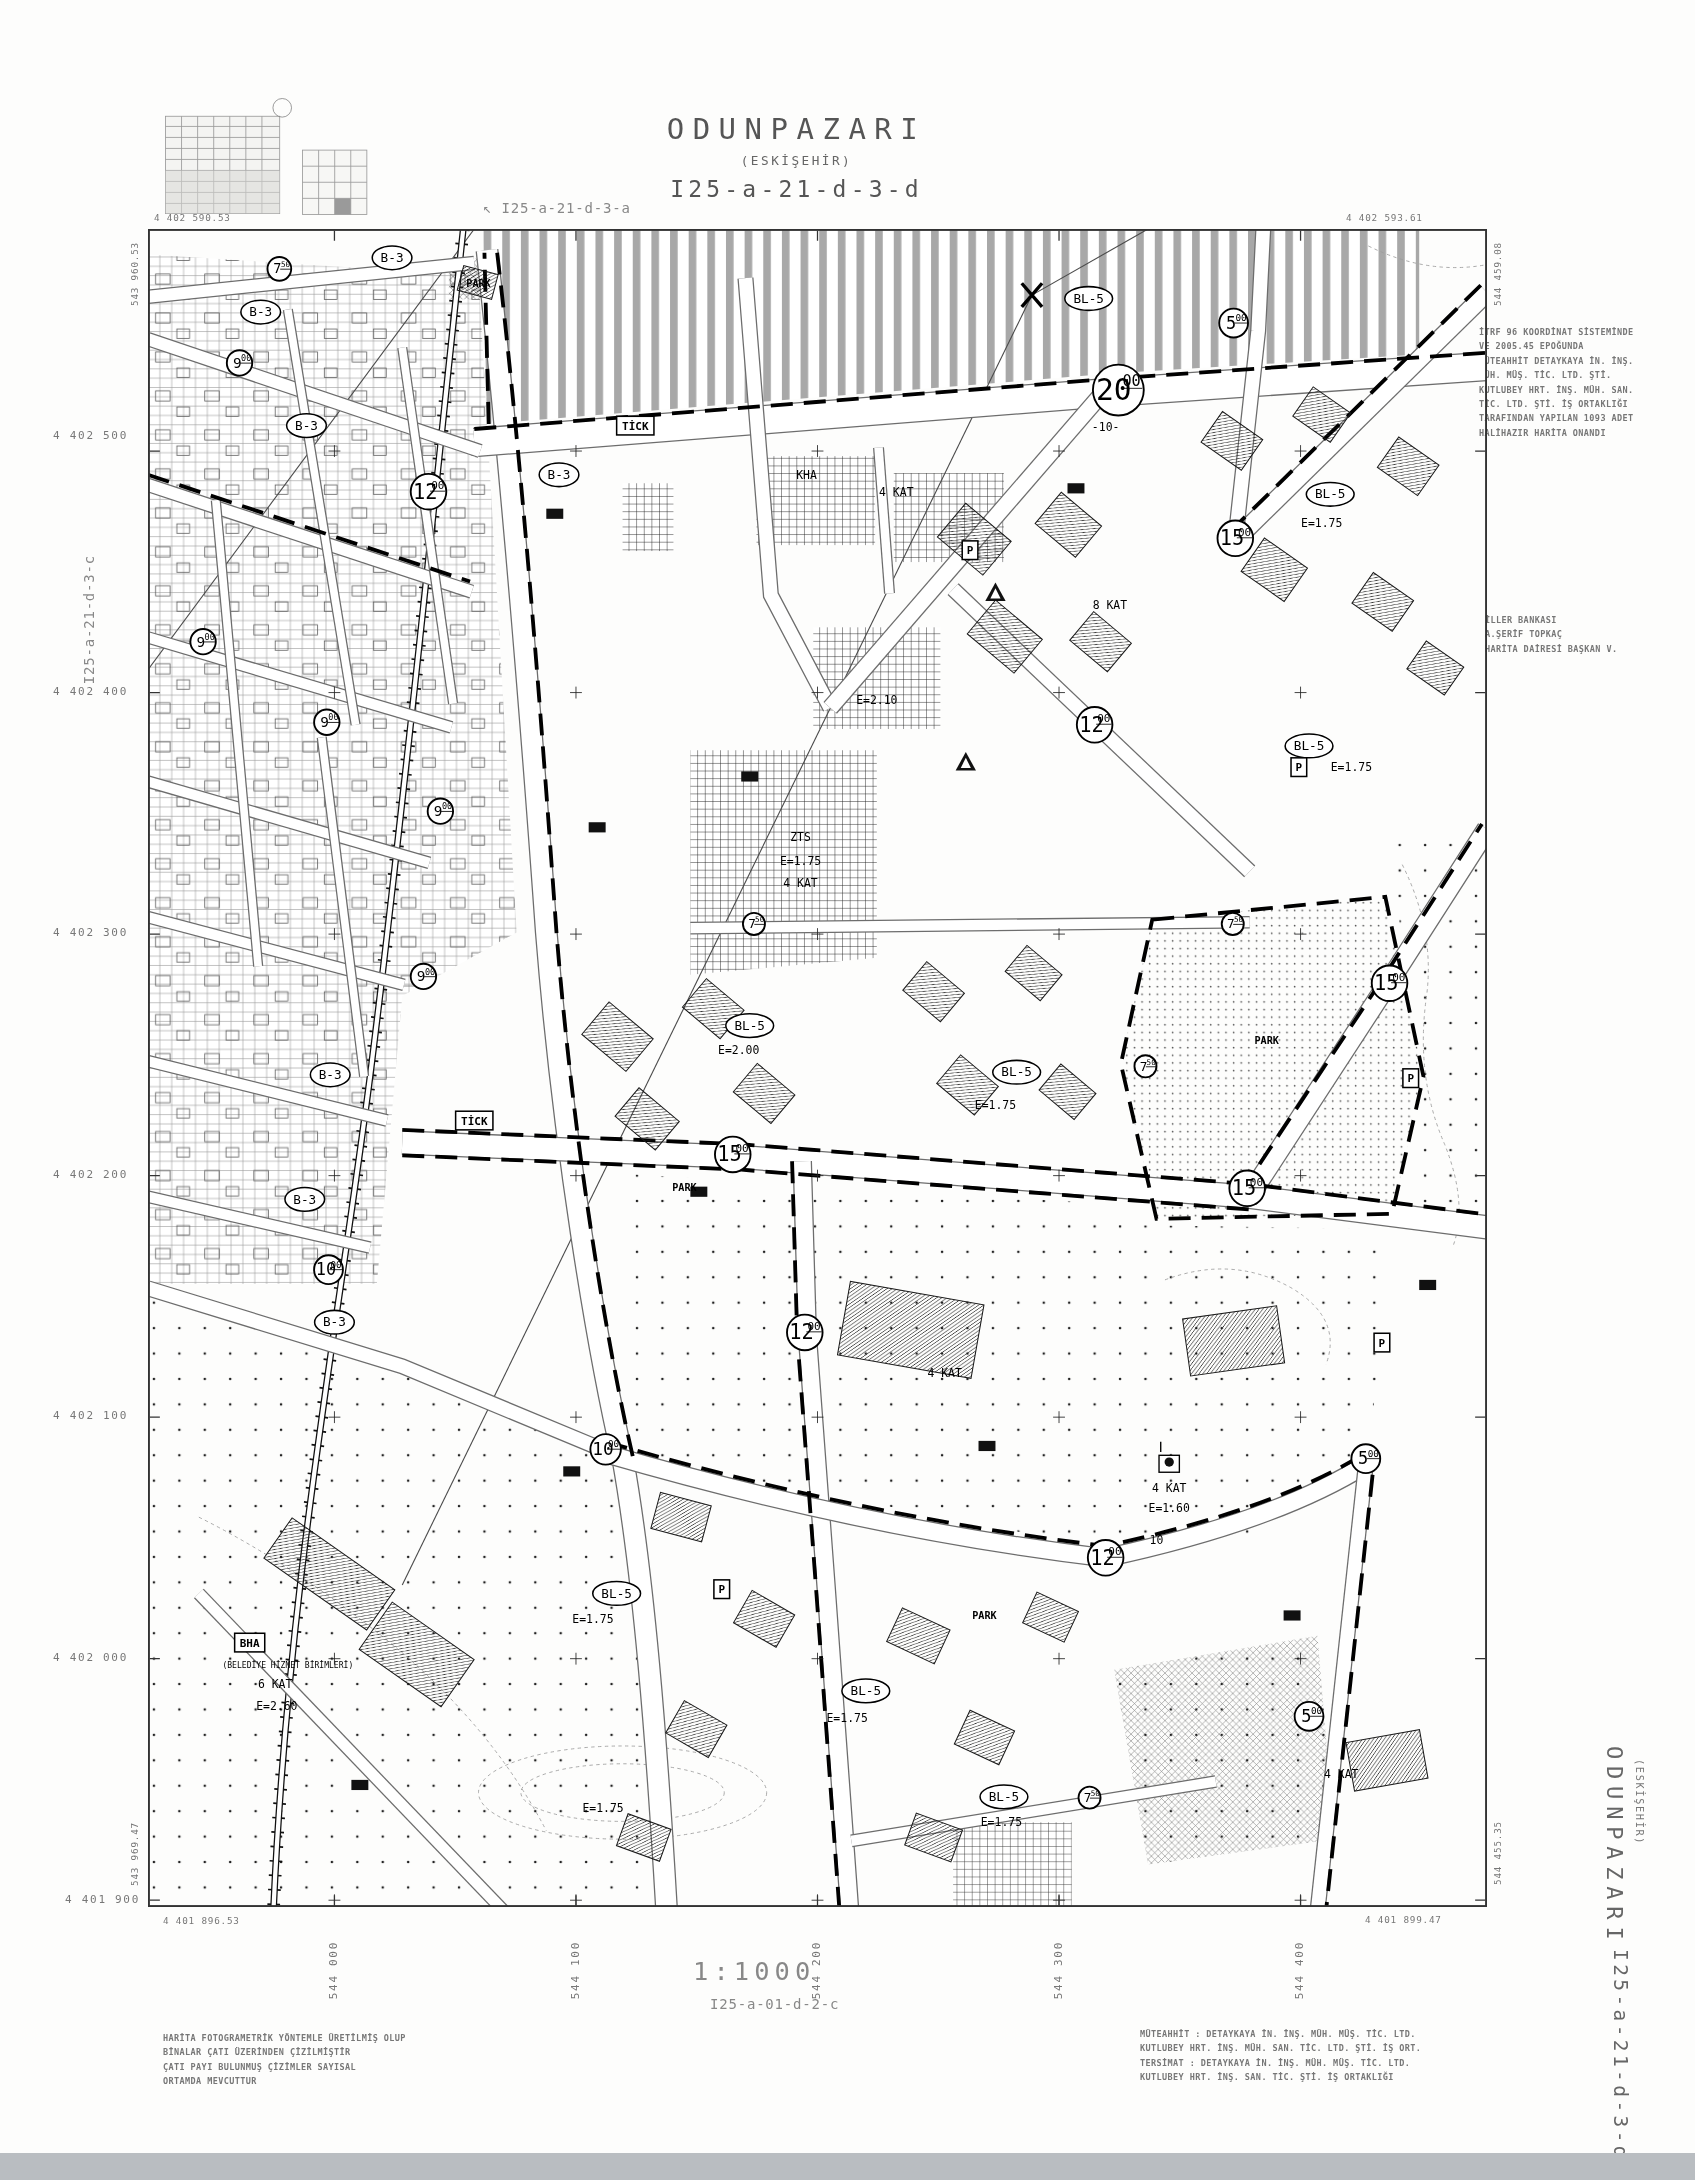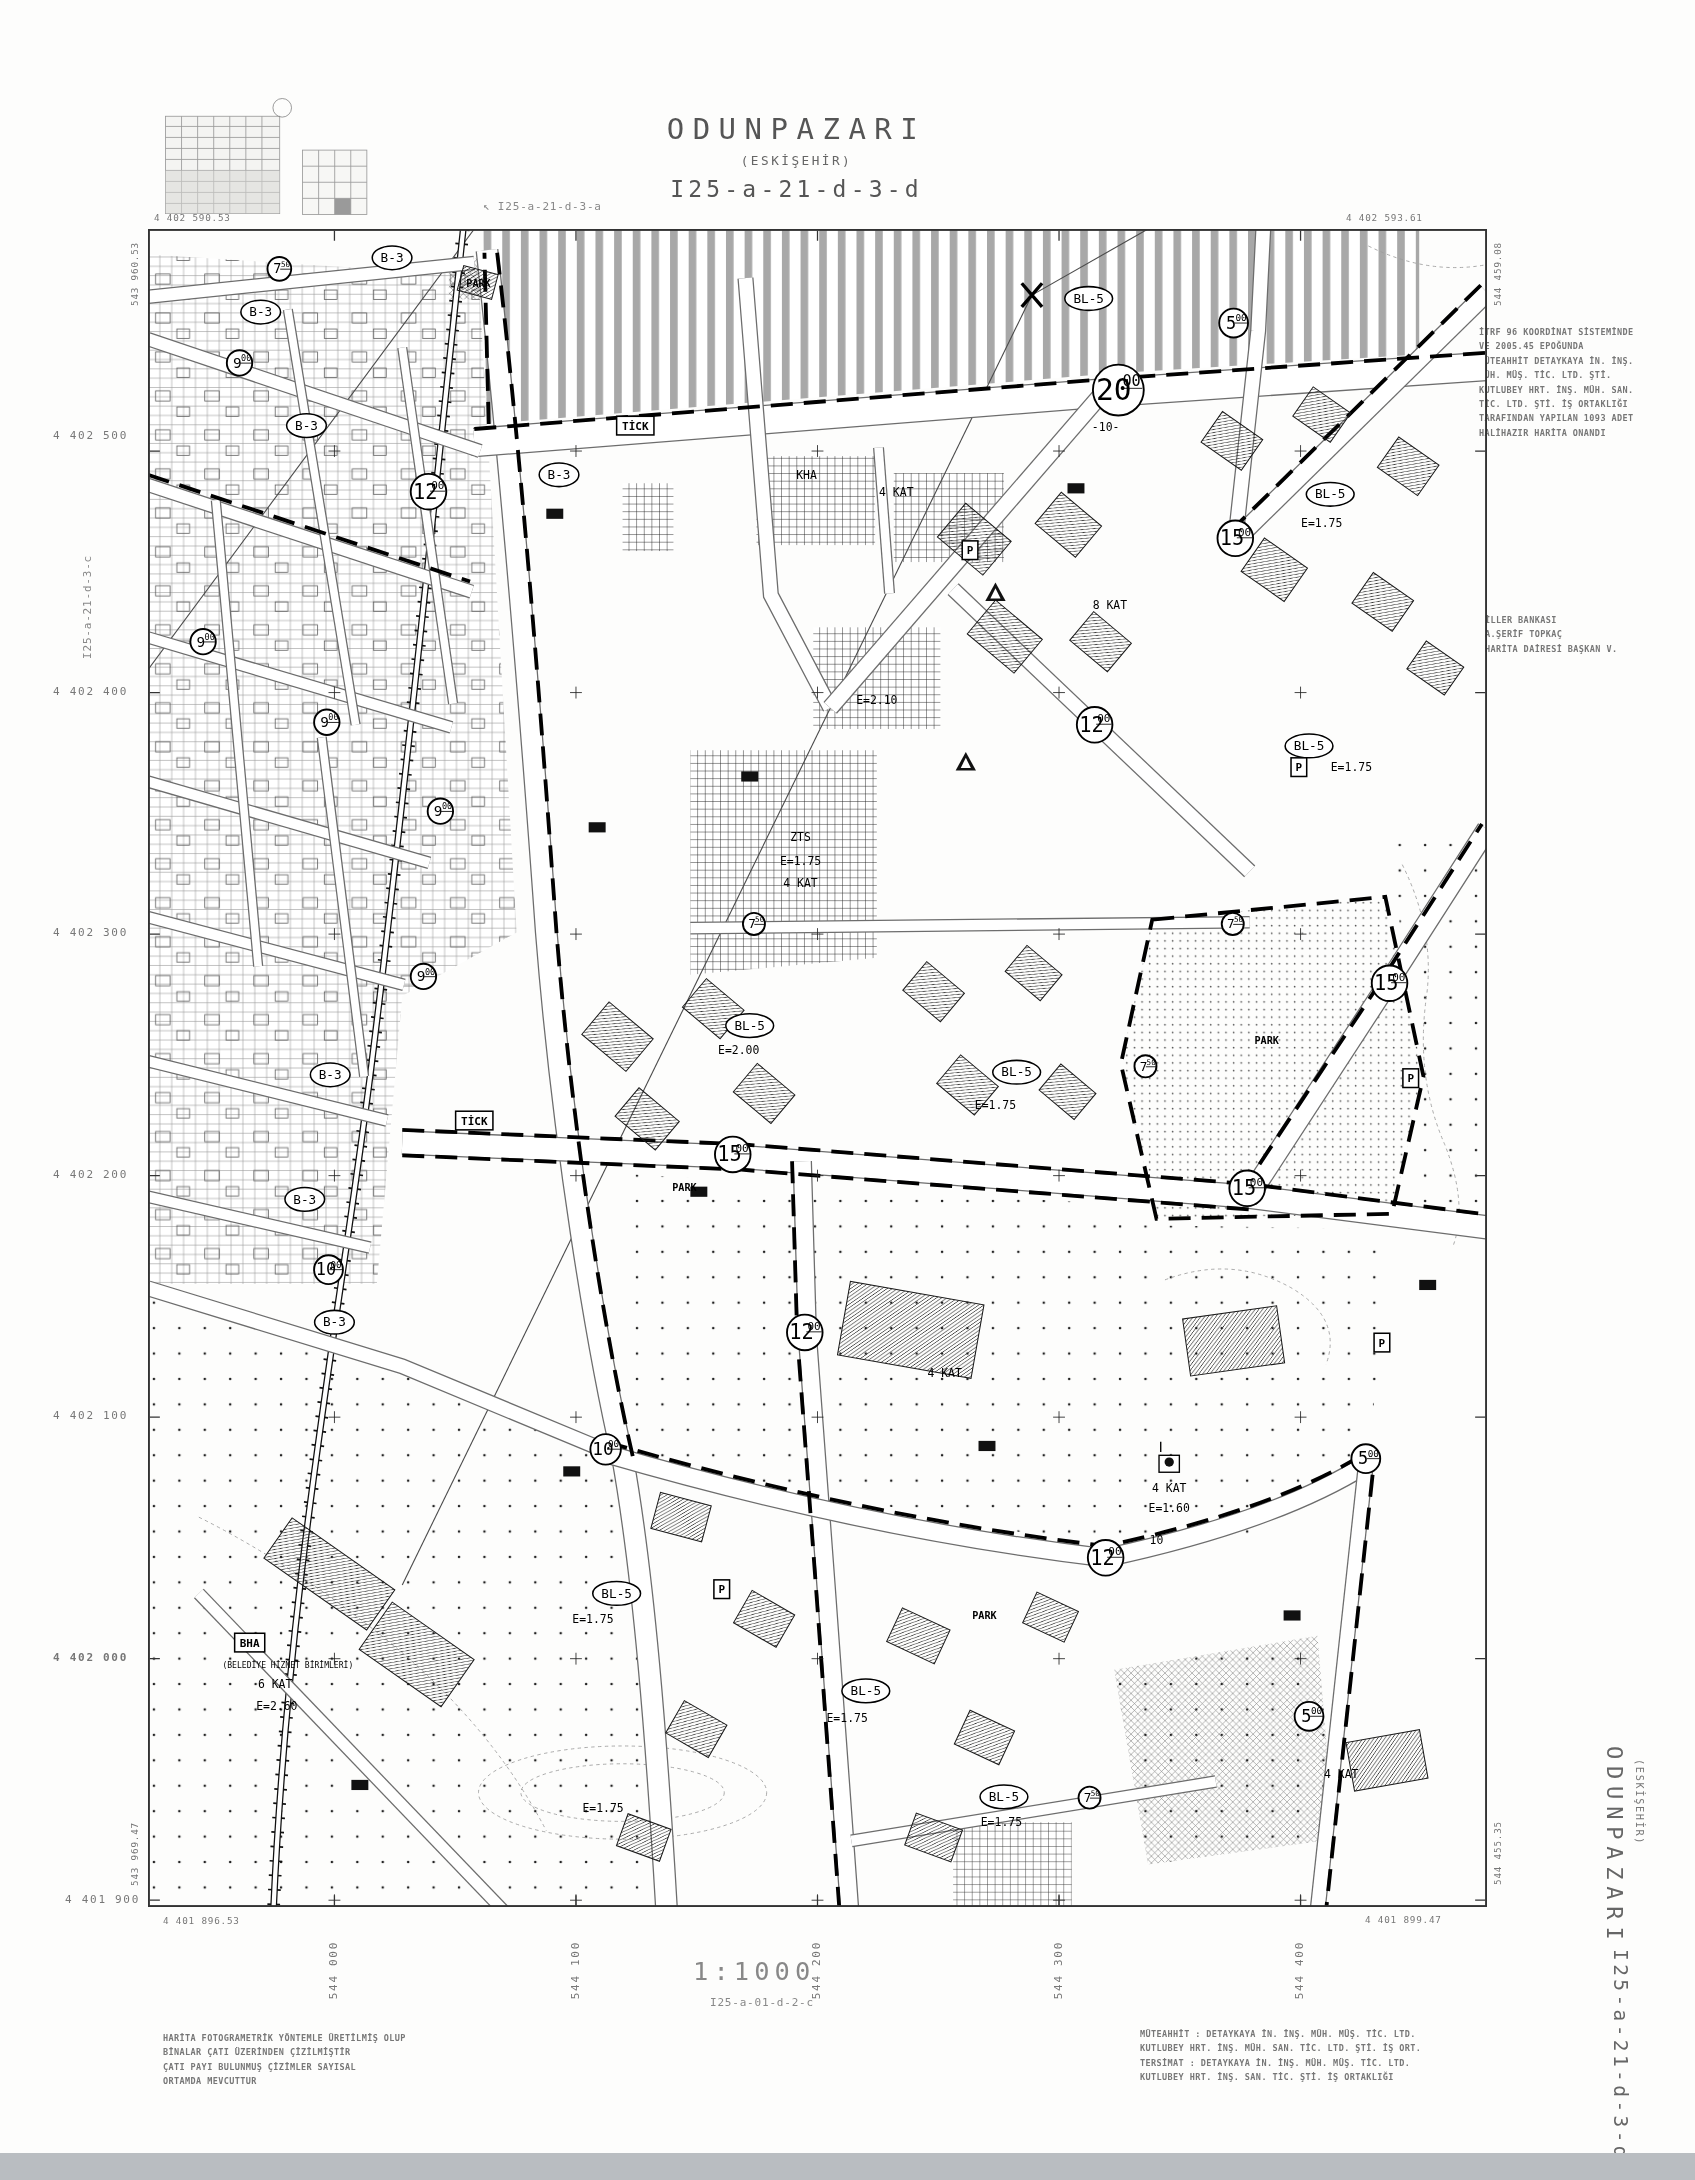--- a/index.html
+++ b/index.html
@@ -13,21 +13,21 @@
   #title-sheet{font-size:23px;letter-spacing:4.2px;color:#555;margin-top:8.5px;}
   
   .coord-h{position:absolute;font-size:11px;color:#777;letter-spacing:1.7px;white-space:nowrap;}
   .coord-v{position:absolute;font-size:11px;color:#777;letter-spacing:1.7px;white-space:nowrap;
            writing-mode:vertical-rl;transform:rotate(180deg);}
   .corner{font-size:9.3px;color:#777;letter-spacing:0.8px;}
   .corner-v{writing-mode:vertical-rl;transform:rotate(180deg);font-size:9.3px;color:#777;letter-spacing:0.8px;}
   
   .note{font-size:8.5px;line-height:14.4px;color:#777;letter-spacing:0.4px;white-space:nowrap;font-weight:bold;}
   #scale-label{left:693px;top:1956px;width:170px;text-align:left;font-size:25.4px;letter-spacing:5.1px;color:#888;}
-  .sheetref{font-size:11px;color:#888;letter-spacing:0.8px;}
+  .sheetref{font-size:14px;color:#888;letter-spacing:0.8px;}
   
   #v-title{left:1602px;top:1746px;writing-mode:vertical-rl;font-size:22px;letter-spacing:6.8px;color:#666;}
   #v-title-sub{left:1634px;top:1759px;writing-mode:vertical-rl;font-size:10.2px;letter-spacing:1.7px;color:#777;}
   #v-sheet{left:1609px;top:1949px;writing-mode:vertical-rl;font-size:19.5px;letter-spacing:3.4px;color:#666;}
   #bottom-strip{left:0;top:2153px;width:1695px;height:28px;background:#b9bdc1;}
   svg text{font-family:"DejaVu Sans Mono",monospace;}
 </style>
 </head>
 <body>
 
@@ -100,21 +100,21 @@
   <div class="abs" id="v-title">ODUNPAZARI</div>
   <div class="abs" id="v-title-sub">(ESKİŞEHİR)</div>
   <div class="abs" id="v-sheet">I25-a-21-d-3-d</div>
 
   <div id="margin-labels">
       <div class="coord-h" style="top: 429px; left: 47px; width: 81px; text-align: right;">4 402 500</div>
       <div class="coord-h" style="top: 685px; left: 47px; width: 81px; text-align: right;">4 402 400</div>
       <div class="coord-h" style="top: 926px; left: 47px; width: 81px; text-align: right;">4 402 300</div>
       <div class="coord-h" style="top: 1168px; left: 47px; width: 81px; text-align: right;">4 402 200</div>
       <div class="coord-h" style="top: 1409px; left: 47px; width: 81px; text-align: right;">4 402 100</div>
-      <div class="coord-h" style="top: 1651px; left: 47px; width: 81px; text-align: right; font-weight: bold;">4 402 000</div>
+      <div class="coord-h" style="top: 1651px; left: 47px; width: 81px; text-align: right;">4 402 000</div>
       <div class="coord-h" style="top: 1893px; left: 59px; width: 81px; text-align: right;">4 401 900</div>
       <div class="coord-v" style="left: 327px; top: 1941px;">544 000</div>
       <div class="coord-v" style="left: 569px; top: 1941px;">544 100</div>
       <div class="coord-v" style="left: 810px; top: 1941px;">544 200</div>
       <div class="coord-v" style="left: 1052px; top: 1941px;">544 300</div>
       <div class="coord-v" style="left: 1293px; top: 1941px;">544 400</div>
     </div>
 
   <svg class="abs" id="mapsvg" style="left:148px;top:229px" width="1339" height="1678" viewBox="0 0 1580 1980">
     <defs>

